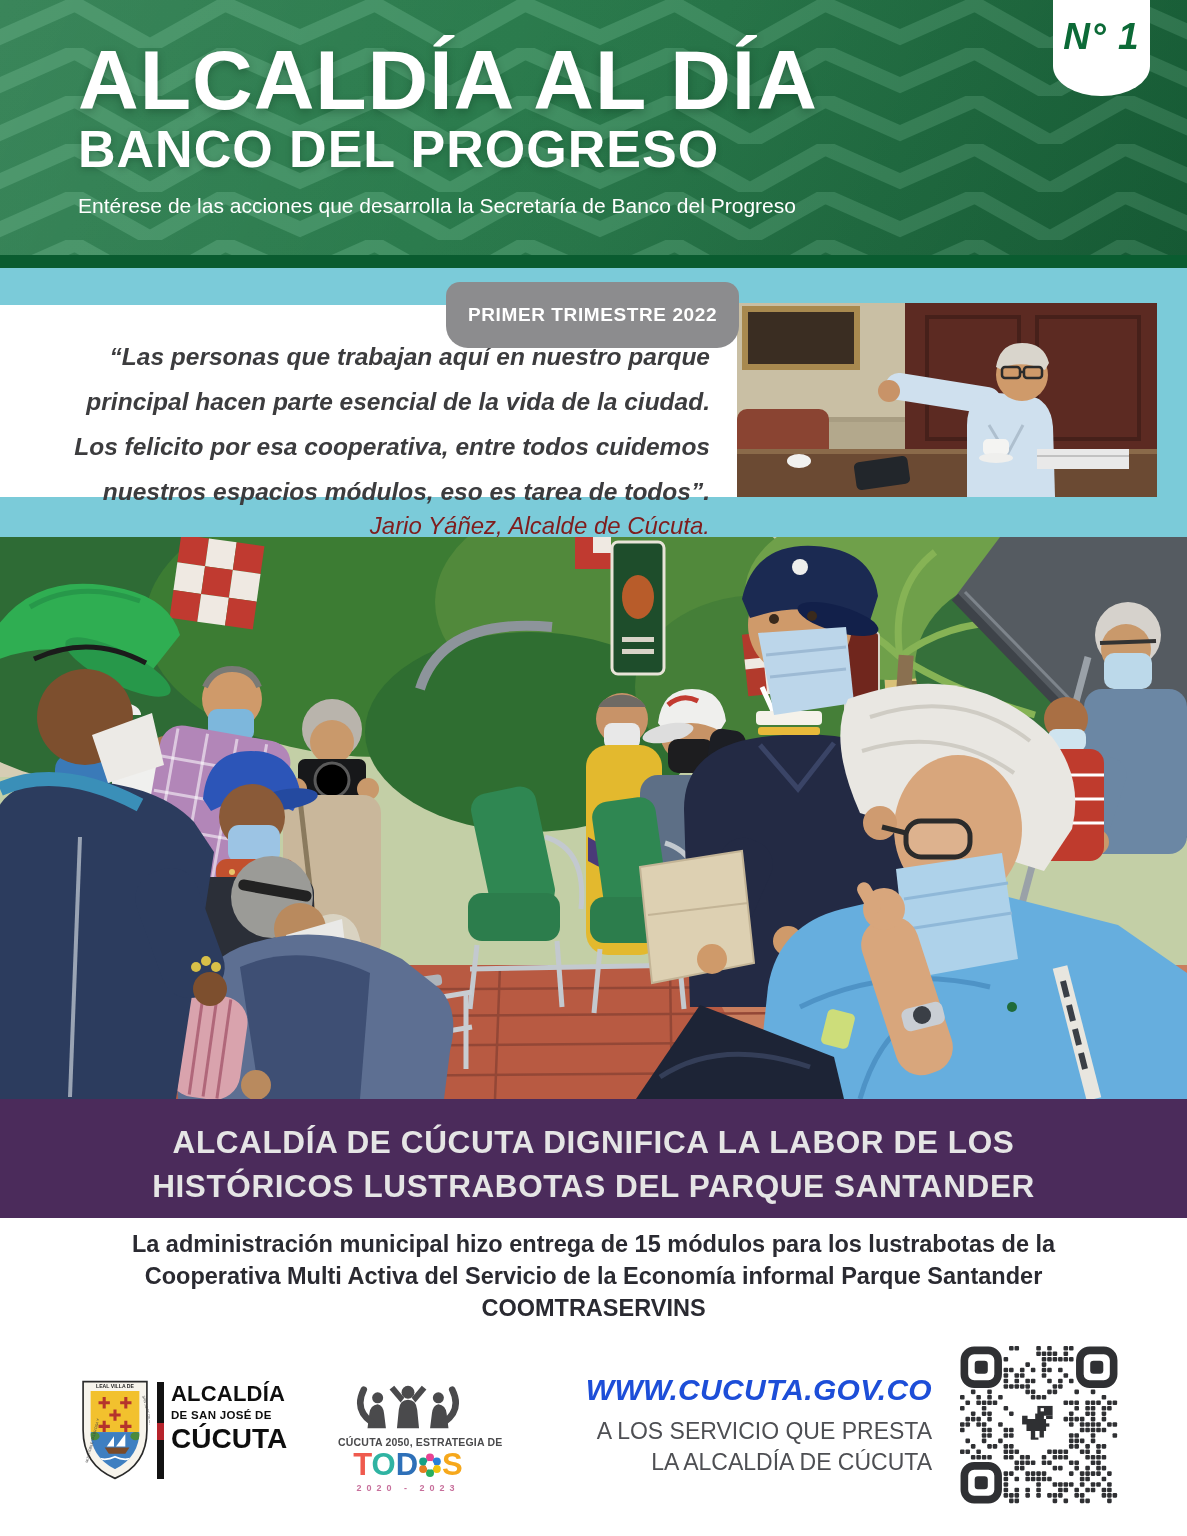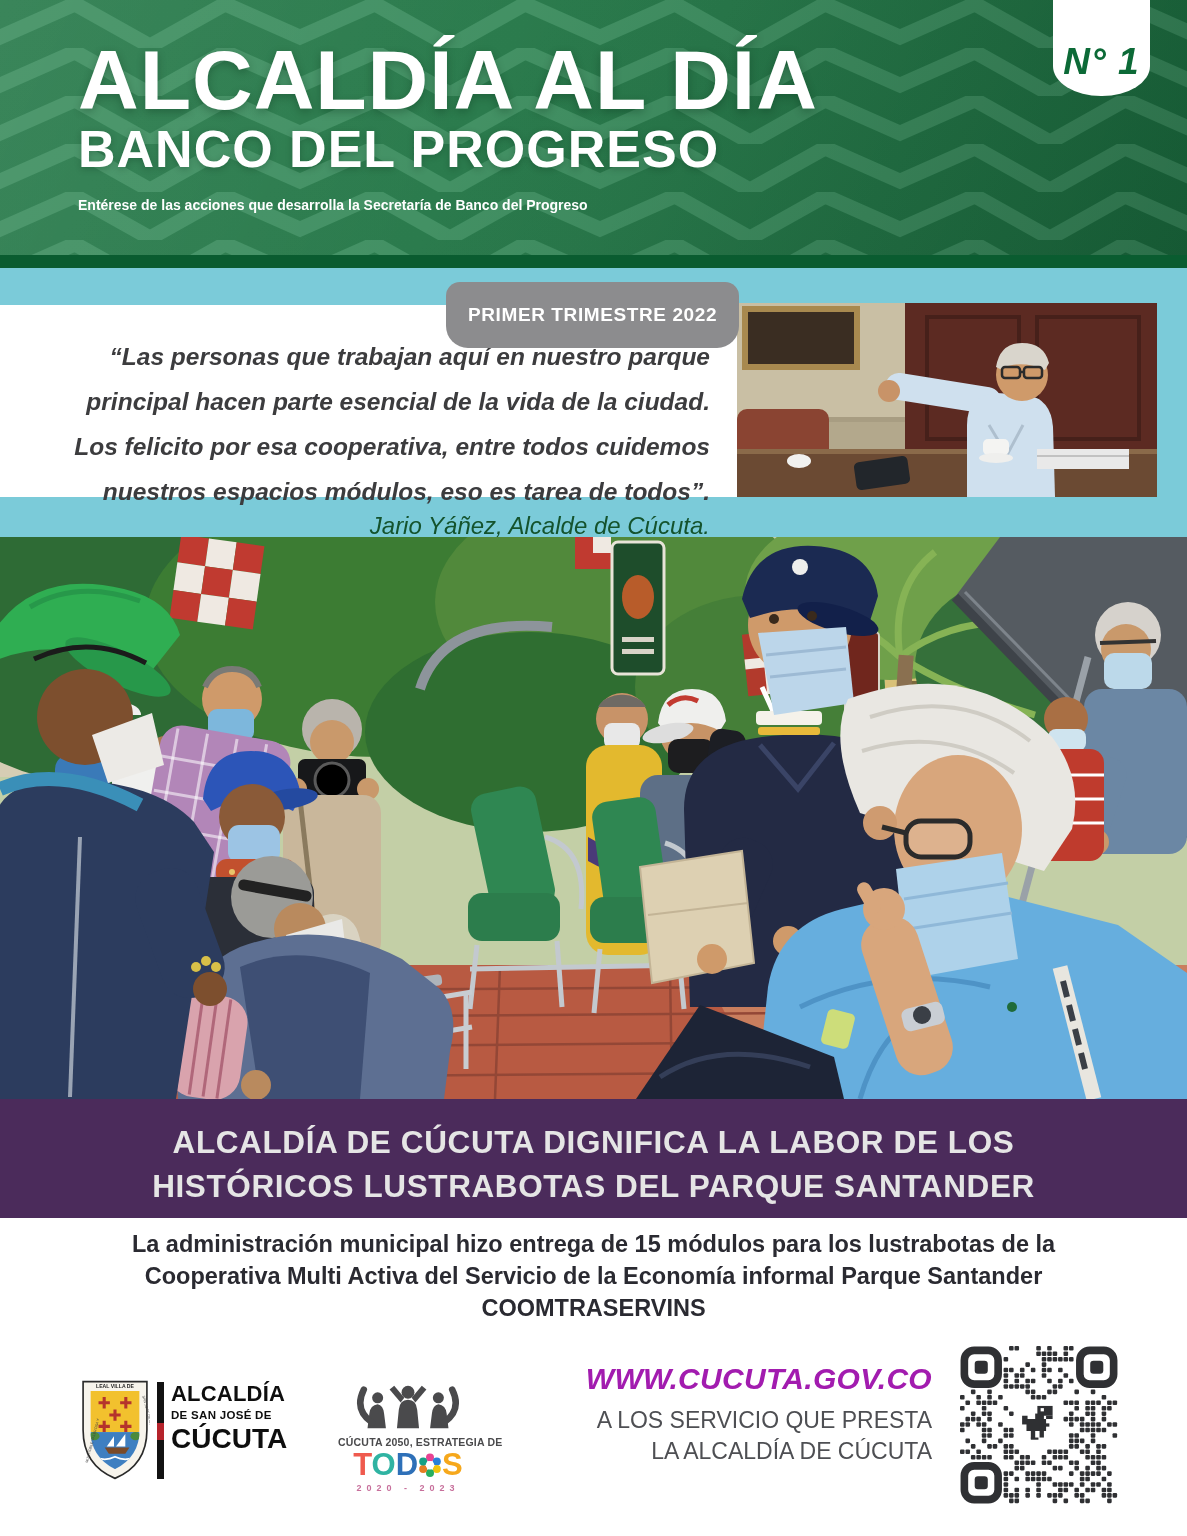--- a/index.html
+++ b/index.html
@@ -8,38 +8,38 @@
 
   
   .hero{position:relative;width:100%;height:268px;background:linear-gradient(118deg,var(--green_base) 0%,#2a7a4c 55%,#1e6c40 100%);overflow:hidden;}
   .hero .chevron-svg{position:absolute;inset:0;width:100%;height:100%;}
   .hero-shade{position:absolute;inset:0;background:linear-gradient(115deg,rgba(255,255,255,.06) 0%,rgba(0,0,0,0) 40%,rgba(0,40,20,.28) 100%);}
   .hero-content{position:absolute;left:78px;top:40px;color:#fff;z-index:3;}
   .hero-title{font-size:84px;line-height:80px;font-weight:800;letter-spacing:1px;margin:0;
               text-shadow:0 3px 8px rgba(0,35,18,.30);}
   .hero-subtitle{font-size:52px;line-height:54px;font-weight:800;letter-spacing:1px;margin:2px 0 4px 0;
               text-shadow:0 2px 6px rgba(0,35,18,.25);}
-  .hero-desc{margin:16px 0 0 0;font-size:14px;font-weight:700;line-height:27px;}
+  .hero-desc{margin:16px 0 0 0;font-size:21px;font-weight:400;line-height:27px;}
   .hero-darkstrip{position:absolute;left:0;right:0;bottom:0;height:13px;background:var(--green_dark);z-index:2;}
   .issue-badge{position:absolute;left:1053px;top:0;width:97px;height:96px;background:#fff;z-index:4;
                border-radius:0 0 48px 48px / 0 0 30px 30px;
-               display:flex;justify-content:center;align-items:center;padding-top:28px;box-sizing:border-box;}
+               display:flex;justify-content:center;align-items:flex-start;padding-top:16px;box-sizing:border-box;}
   .issue-badge span{font-size:37px;font-weight:800;font-style:italic;color:var(--issue_text);letter-spacing:1px;}
 
   
   .quote-zone{position:relative;width:100%;height:269px;background:#fff;}
   .teal-top{position:absolute;left:0;right:0;top:0;height:37px;background:var(--teal);}
   .teal-bottom{position:absolute;left:0;right:0;top:229px;height:40px;background:var(--teal);}
   .teal-right{position:absolute;right:0;top:0;width:30px;height:269px;background:var(--teal);}
   .period-badge{position:absolute;left:446px;top:14px;height:50px;padding:8px 22px;background:var(--badge_gray);
                 border-radius:14px 14px 22px 22px;display:flex;align-items:center;z-index:3;}
   .period-badge span{color:#fff;font-weight:800;font-size:19px;letter-spacing:.6px;}
   .quote-block{position:absolute;right:477px;top:60px;width:680px;text-align:right;font-style:italic;z-index:2;}
   .quote-line{font-weight:700;font-size:24.5px;line-height:33px;color:var(--quote_text);white-space:nowrap;margin-top:12px;}
-  .attribution{font-weight:400;font-size:24px;line-height:36px;color:#14532d;}
+  .attribution{font-weight:400;font-size:24px;line-height:36px;color:#7f1d1d;}
   .mayor-photo{position:absolute;left:737px;top:35px;width:420px;height:194px;overflow:hidden;z-index:2;}
 
   
   .photo-zone{position:relative;width:100%;height:562px;overflow:hidden;background:#b9c9a0;}
   .photo-zone svg{display:block;}
 
   
   .headline-band{width:100%;height:119px;background:var(--purple);text-align:center;box-sizing:border-box;padding-top:21px;}
   .headline-band div{color:#e5e5e5;font-weight:800;font-size:31.5px;line-height:44px;letter-spacing:.6px;white-space:nowrap;}
 
@@ -57,21 +57,21 @@
   .crest-name .l2{font-size:11.5px;font-weight:900;letter-spacing:.3px;line-height:14px;margin-top:2px;}
   .crest-name .l3{font-size:28px;font-weight:900;line-height:30px;margin-top:2px;}
   .todos{position:absolute;left:338px;top:64px;width:140px;text-align:center;}
   .todos-tagline{font-size:10.5px;font-weight:700;color:#4a4a4c;letter-spacing:.2px;margin-top:2px;white-space:nowrap;}
   .todos-word{font-size:31px;font-weight:800;line-height:32px;margin-top:1px;}
   .todos-word .lt-t{color:var(--todos_t);} .todos-word .lt-o{color:var(--todos_o);}
   .todos-word .lt-d{color:var(--todos_d);} .todos-word .lt-s{color:var(--todos_s);}
   .todos-word svg{vertical-align:-2px;}
   .todos-years{font-size:9px;font-weight:700;letter-spacing:5px;color:#c76f9b;margin-top:2px;}
   .contact{position:absolute;right:255px;top:42px;text-align:right;}
-  .website{font-size:30px;font-weight:800;font-style:italic;color:#a21caf;letter-spacing:.3px;}
+  .website{font-size:30px;font-weight:800;font-style:italic;color:#1d4ed8;letter-spacing:.3px;margin-top:11px;}
   .caption{font-size:23px;color:#4e4f53;line-height:31px;margin-top:9px;}
   .qr{position:absolute;left:960px;top:24px;width:158px;height:162px;}
 </style>
 </head>
 <body>
 
 <div class="page">
 
   <header class="hero">
     <svg class="chevron-svg" viewBox="0 0 1187 268" preserveAspectRatio="none">

